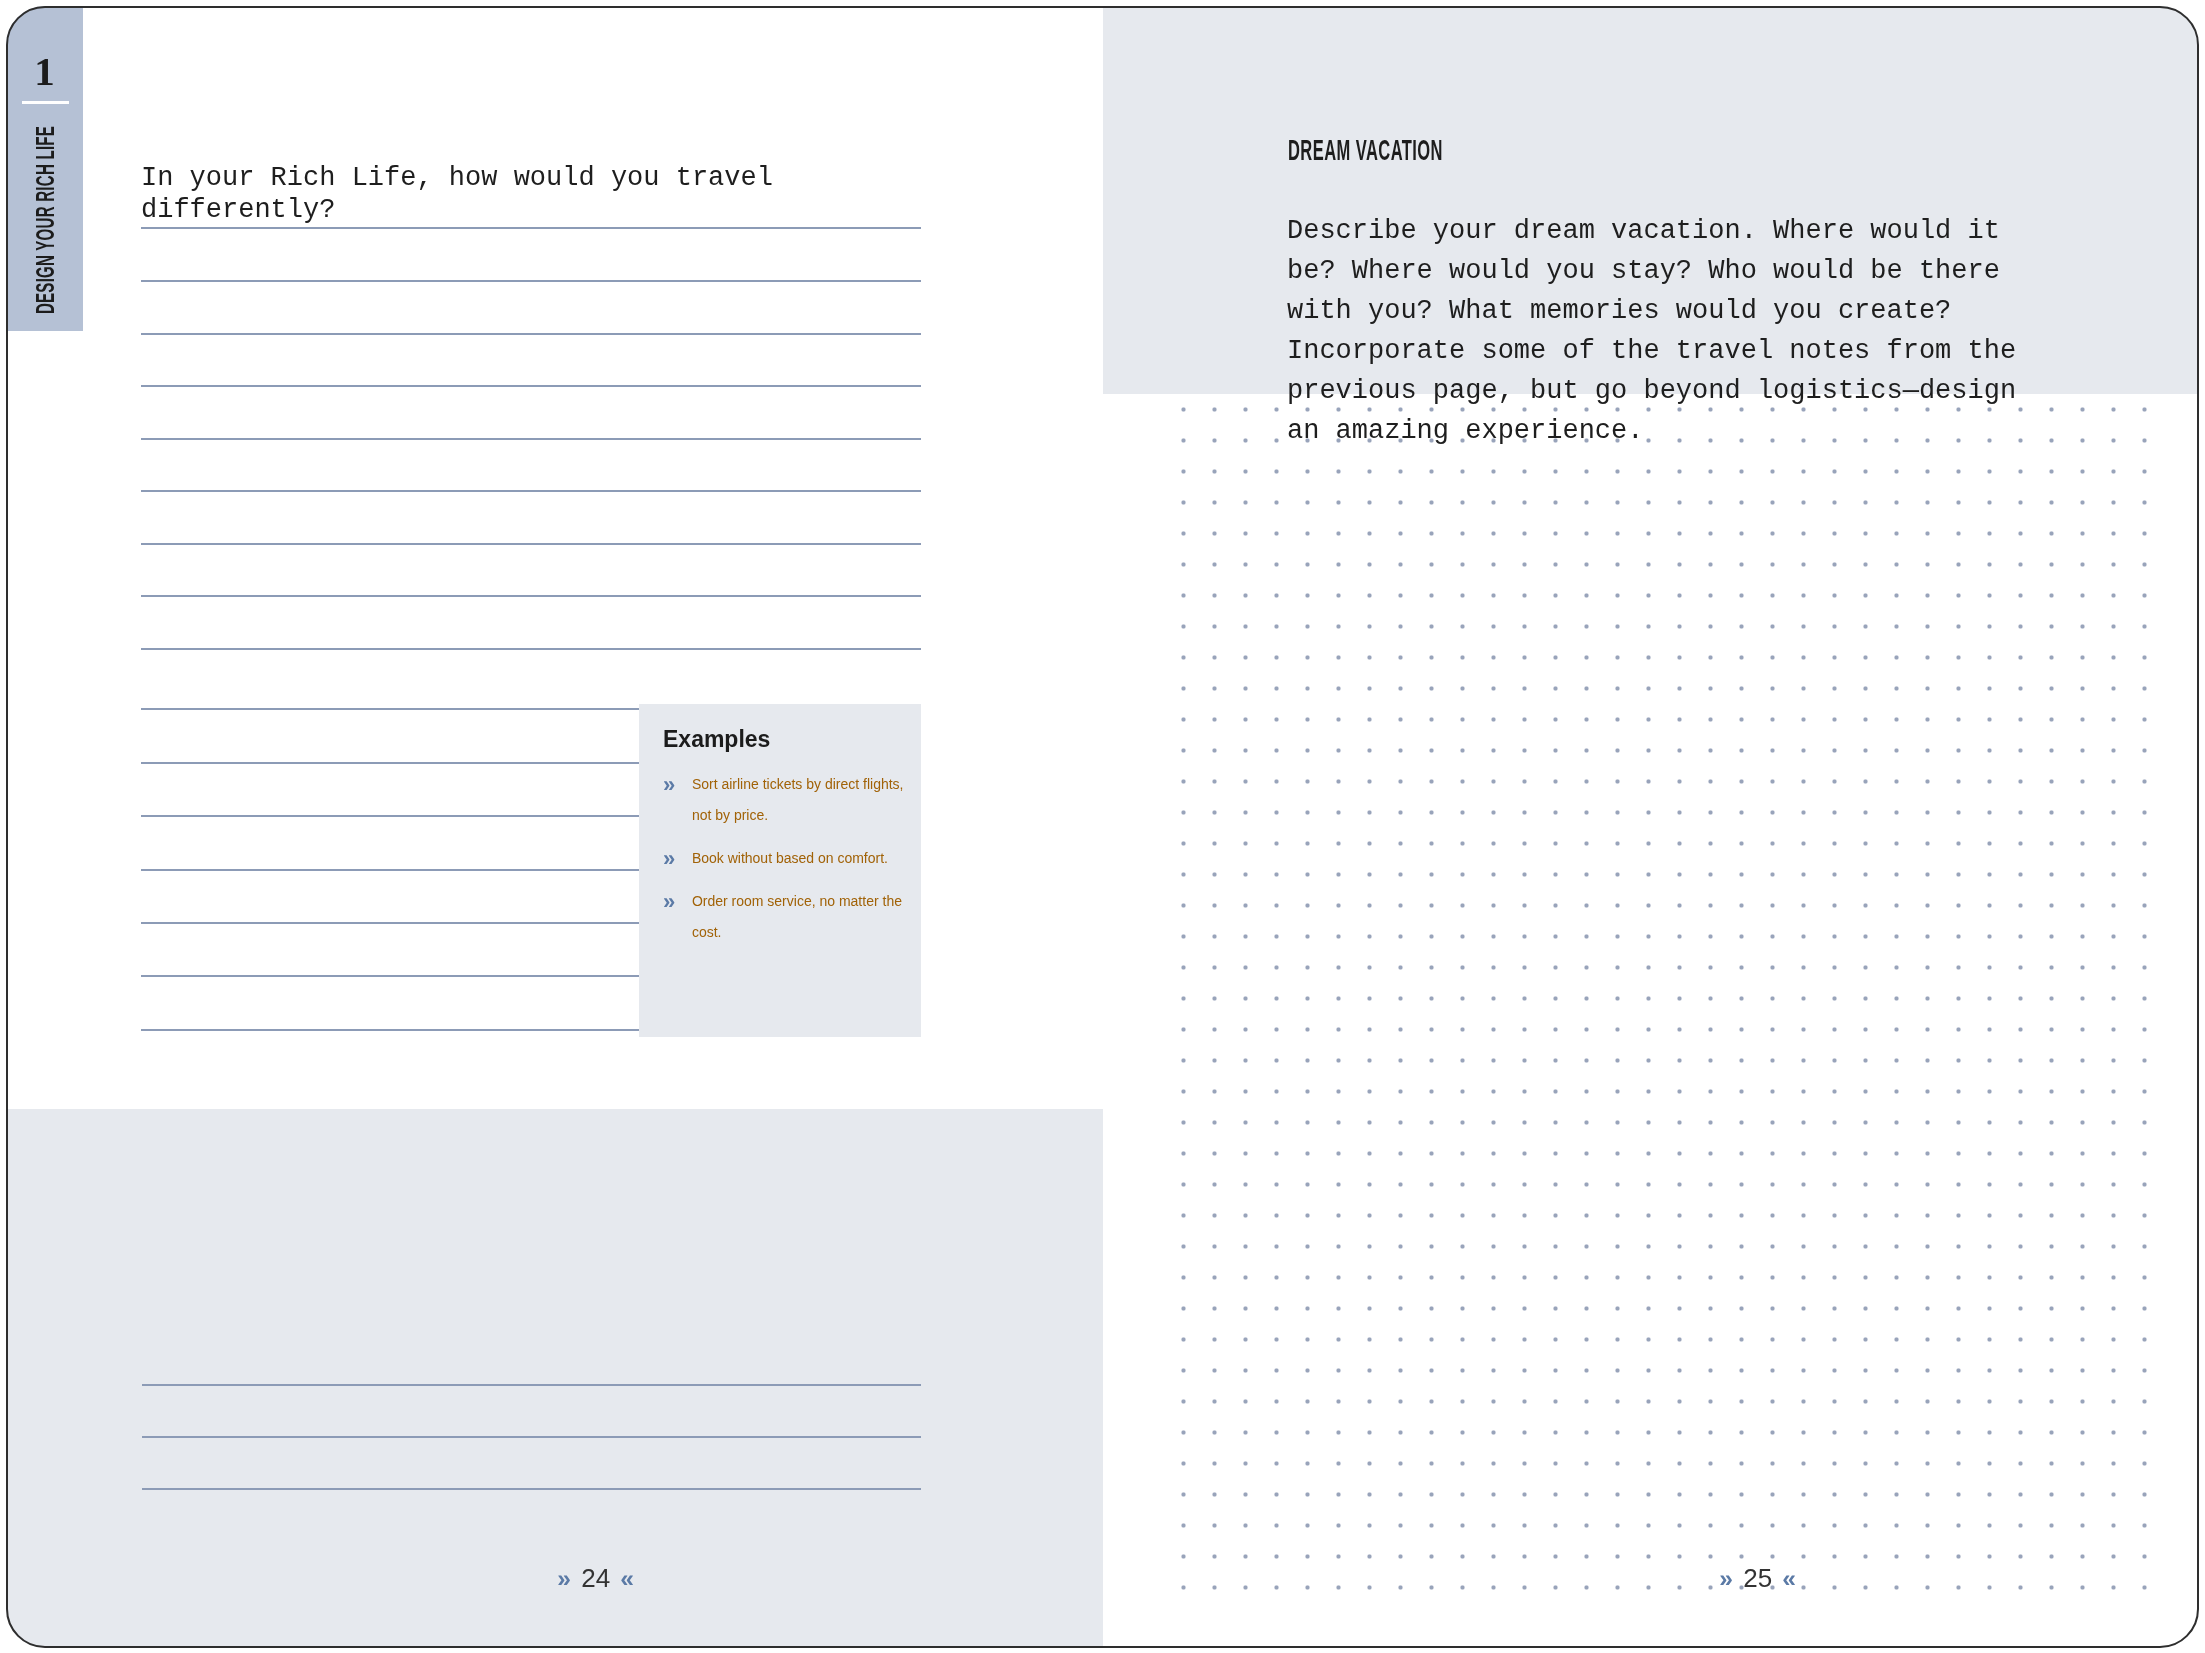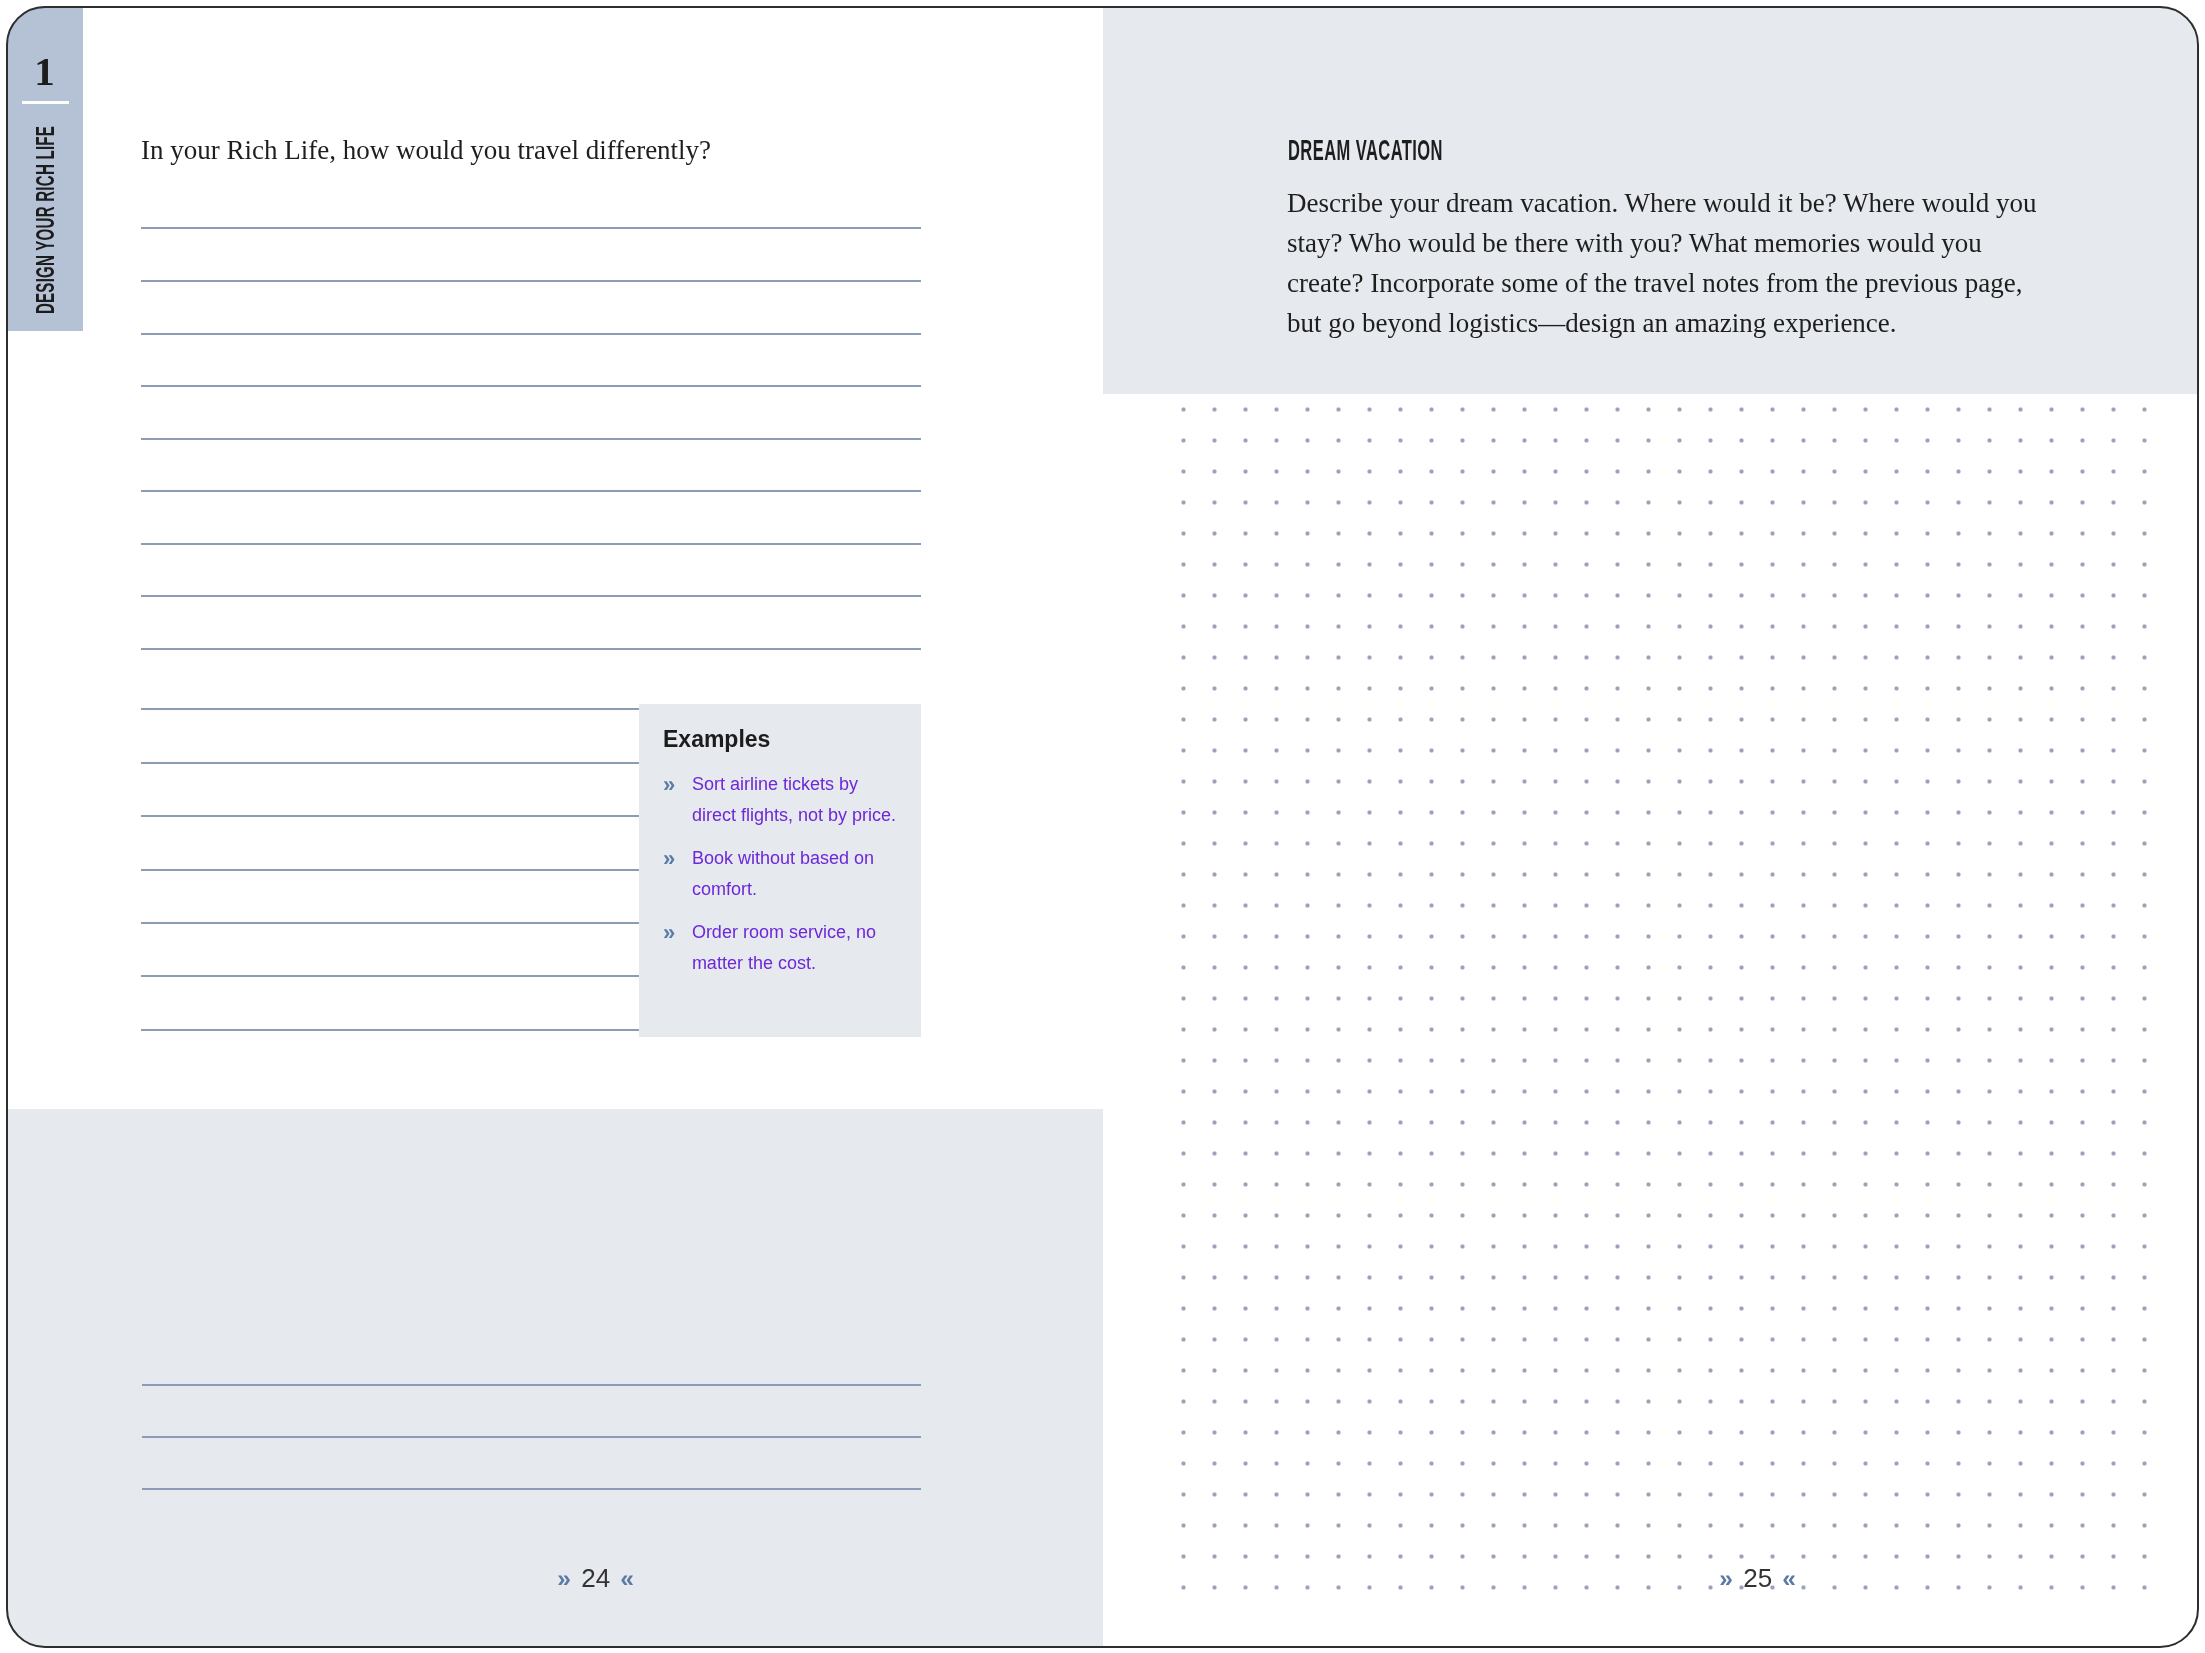--- a/index.html
+++ b/index.html
@@ -34,39 +34,39 @@
        font-family:"Liberation Sans",sans-serif;font-weight:700;font-size:26px;color:#1c1c1c;
        transform:translate(-50%,-50%) rotate(-90deg) scaleX(0.58);letter-spacing:0.4px;}
 
   
   .wline{position:absolute;height:1.7px;background:var(--line-blue);}
   .wline.full{left:135px;width:780px;}
   .wline.short{left:135px;width:498px;}
   .wline.bottom{left:136px;width:779px;}
 
   
-  .serif-text{position:absolute;font-family:Liberation Serif, serif;font-size:27px;
-       line-height:40px;color:var(--text-dark);}
+  .serif-text{position:absolute;font-family:Liberation Mono, monospace;font-size:27px;
+       line-height:40px;color:var(--text-dark);margin-top:28px;}
   .q-travel{left:135px;top:128px;width:831px;line-height:32px;}
   .q-want{left:135px;top:1167px;width:950px;}
   .rp-prompt{left:1281px;top:177px;width:772px;}
 
   
   .condensed{display:inline-block;font-family:"Liberation Sans",sans-serif;font-weight:700;
        color:#1d1d1d;transform:scaleX(0.55);transform-origin:0 50%;white-space:nowrap;}
   .rp-heading{position:absolute;left:1282px;top:127px;font-size:30px;letter-spacing:0.8px;}
 
   
   .examples-box{position:absolute;left:633px;top:698px;width:282px;height:333px;
        background:var(--panel-gray);box-sizing:border-box;padding:22px 15.3px 0 24px;
        font-family:"Liberation Sans",sans-serif;}
   .examples-title{font-weight:700;font-size:23px;color:#1c1c1c;margin-bottom:16px;}
   .bullet{display:flex;gap:10.2px;margin-bottom:12px;}
   .bullet-symbol{color:var(--accent-blue);font-weight:700;font-size:22px;line-height:31px;flex:0 0 18.7px;}
-  .bullet-text{font-size:18px;line-height:31px;color:#6d28d9;}
+  .bullet-text{font-size:14px;line-height:31px;color:#a16207;}
 
   
   .dotgrid{position:absolute;left:1162px;top:388px;width:988px;height:1207px;
        background-image:radial-gradient(circle, var(--dot-gray) 0 1.4px, rgba(152,163,186,0.38) 2.2px, rgba(152,163,186,0) 2.9px);
        background-size:31px 31px;background-position:0 0;}
 
   
   .pagenum{position:absolute;top:1557px;width:212px;text-align:right;
        font-family:"Liberation Sans",sans-serif;font-size:26px;color:#333333;white-space:nowrap;}
   .pagenum .guillemet{color:var(--accent-blue);font-weight:700;font-size:24.6px;}

